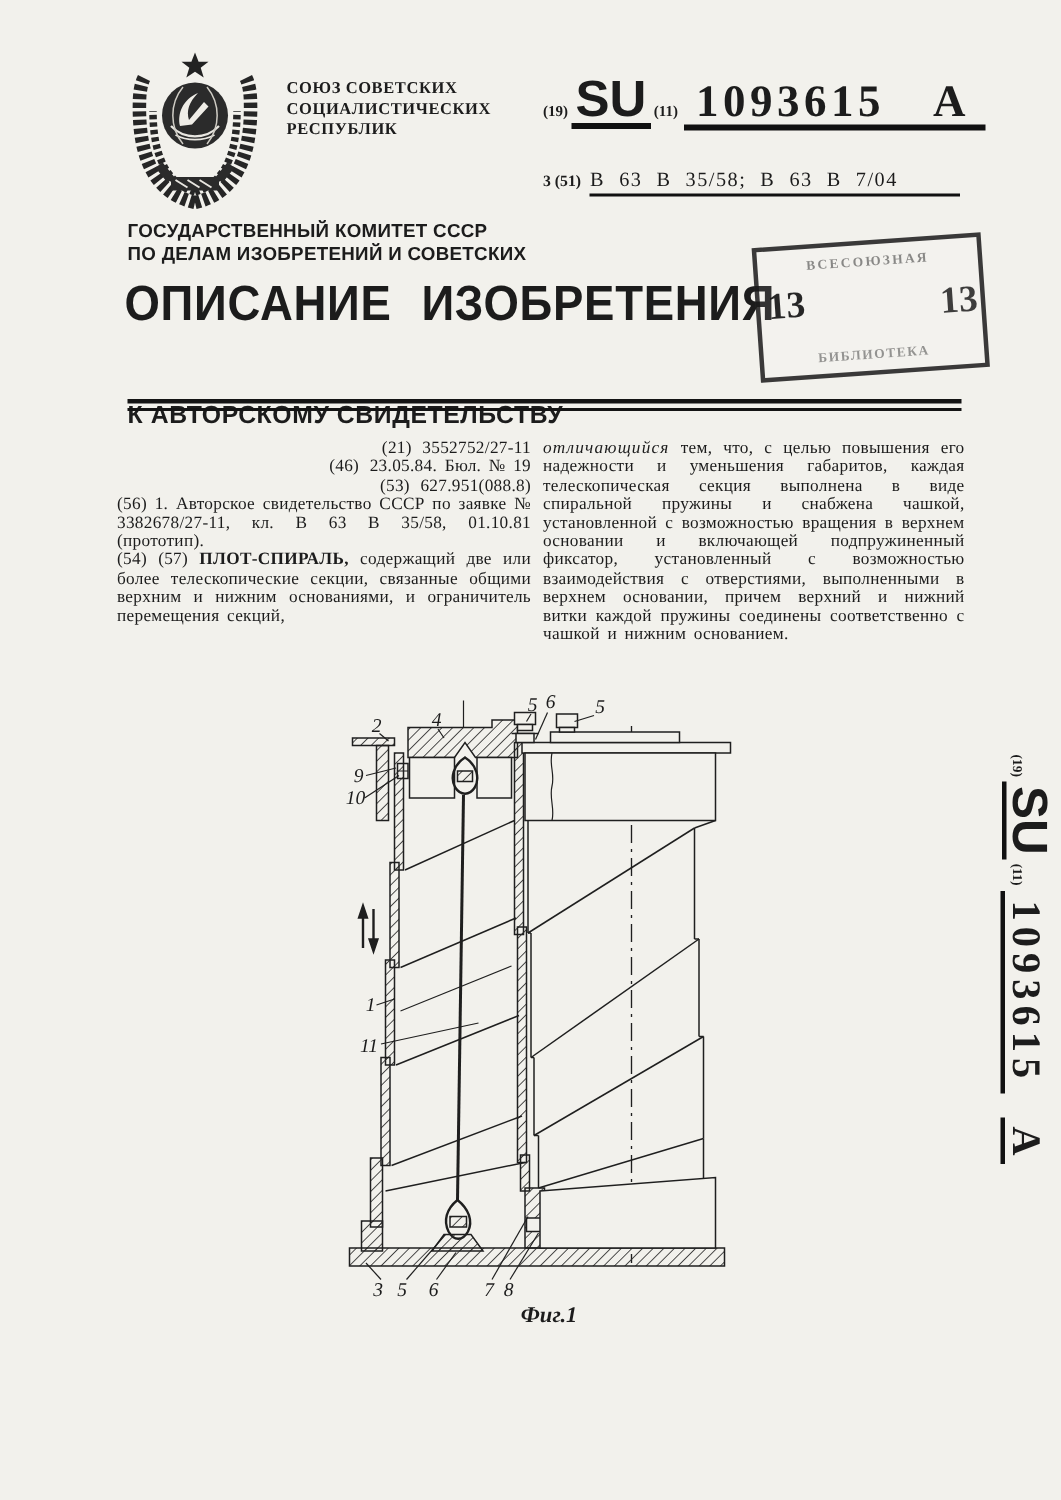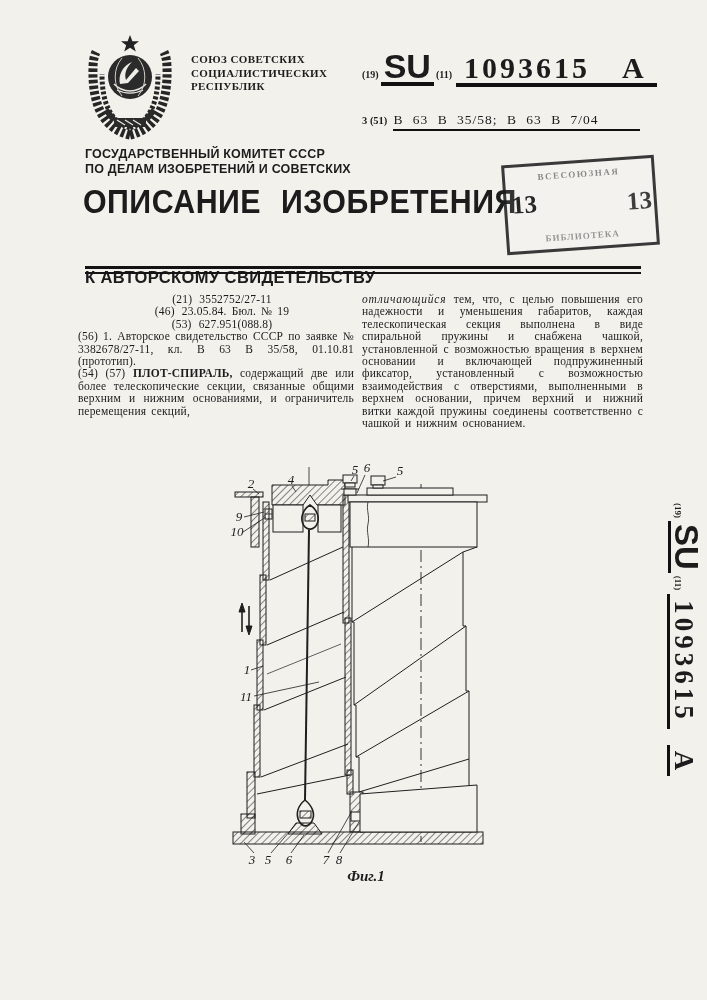--- a/index.html
+++ b/index.html
@@ -41,21 +41,21 @@
     font-family:"Liberation Serif",serif;color:rgba(15,15,15,.8);}
   .stamp .s-line2{position:absolute;bottom:6px;left:0;right:0;text-align:center;
     font-size:9px;font-weight:bold;letter-spacing:1px;color:rgba(30,30,30,.45);}
   .rule{left:85px;top:266px;width:556px;height:3px;border-top:3px solid #141414;
     border-bottom:2px solid #141414;}
   
   .col{font-size:11.5px;line-height:12.4px;text-align:justify;
     letter-spacing:.2px;word-spacing:2px;}
   .col-left{left:78px;top:293px;width:276px;}
   .col-right{left:362px;top:293px;width:281px;}
-  .bib-line{white-space:nowrap;text-align:center;padding-left:12px;}
+  .bib-line{white-space:nowrap;text-align:right;padding-left:12px;}
   .bib-code{display:inline-block;margin-right:7px;}
   .bold{font-weight:bold;}
   .ital{font-style:italic;letter-spacing:.8px;}
   
   .figure-wrap{left:183px;top:462px;width:450px;height:430px;}
   
   .sideblock{left:701px;top:503px;width:302px;height:46px;
     transform:rotate(90deg);transform-origin:0 0;
     display:flex;align-items:baseline;white-space:nowrap;}
   .sideblock .tiny{font-size:9px;font-weight:bold;}

